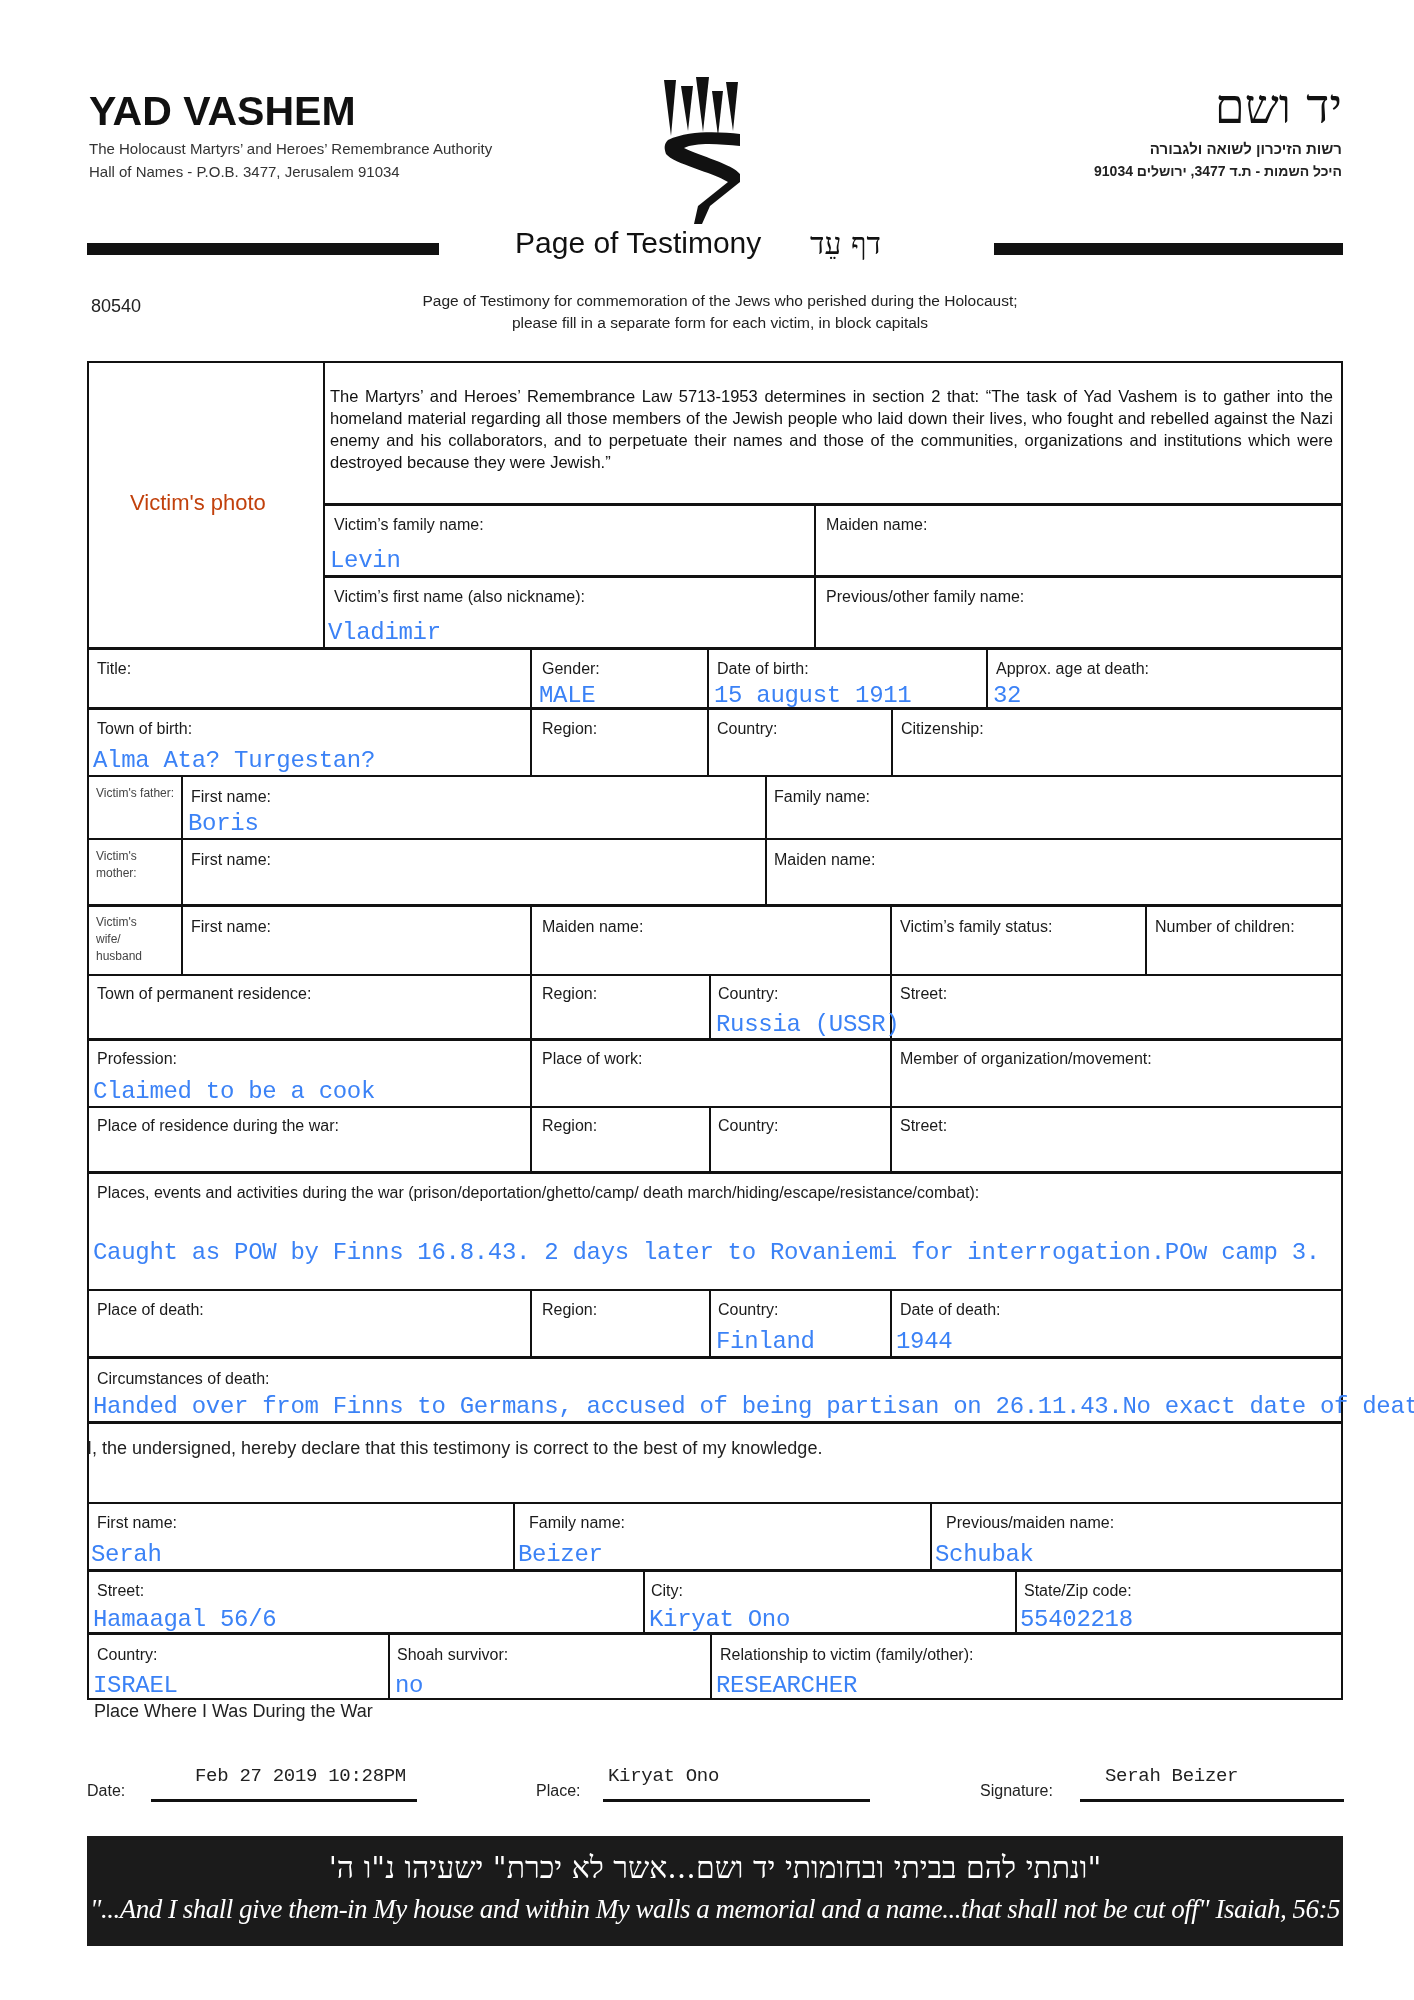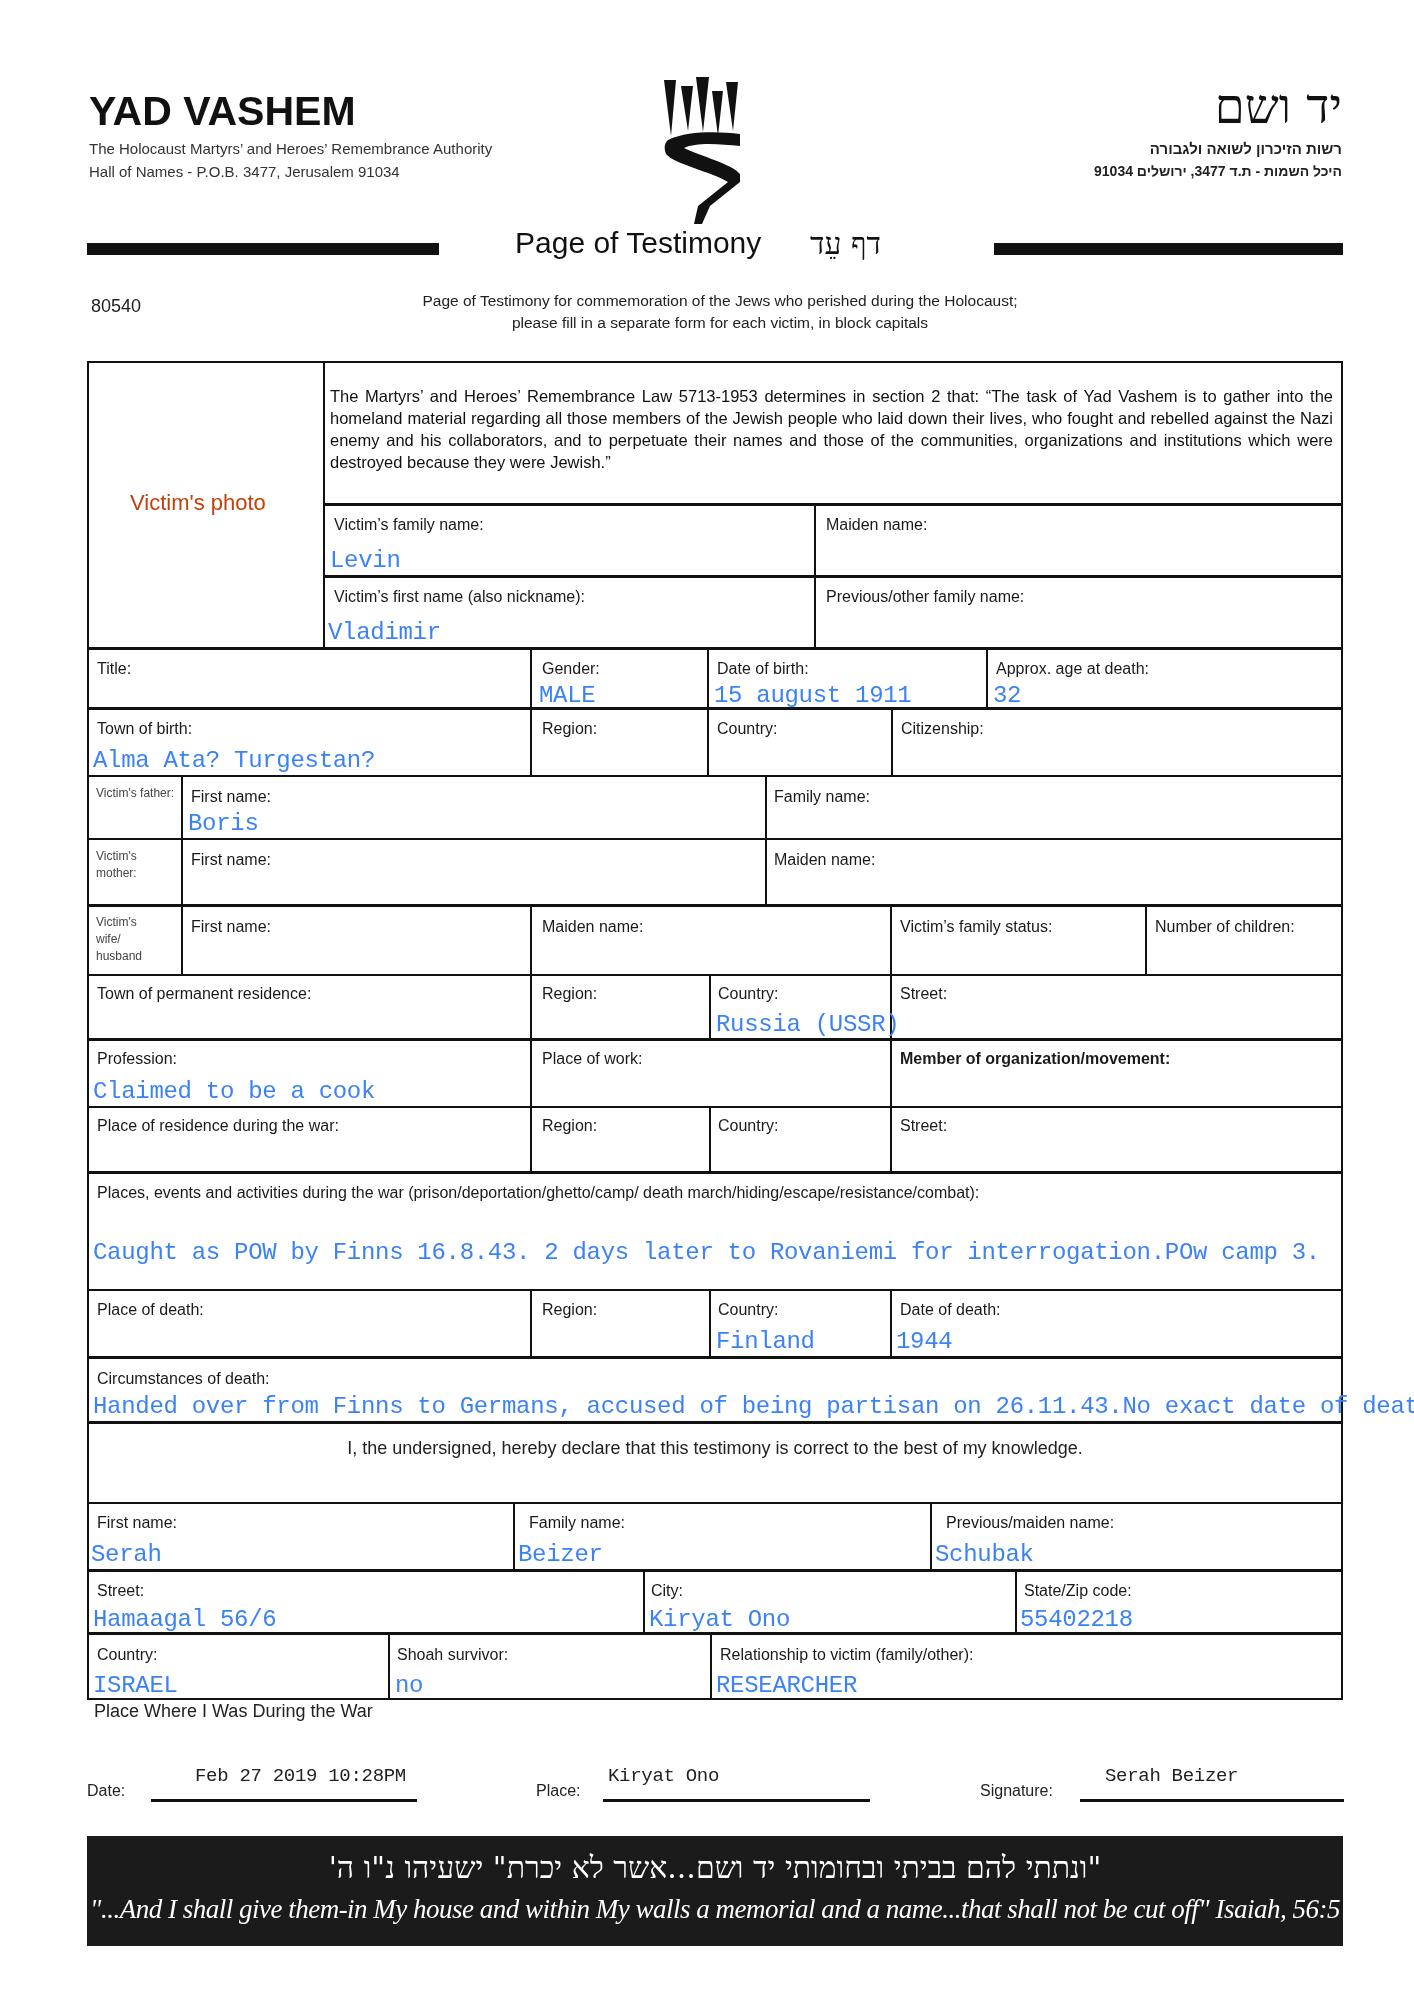--- a/index.html
+++ b/index.html
@@ -24,21 +24,21 @@
   .form { left: 87px; top: 361px; width: 1256px; height: 1339px; border: 2.5px solid #111; box-sizing: border-box; }
   .hline { position: absolute; background: #111; }
   .vline { position: absolute; background: #111; }
   .lbl { position: absolute; font-size: 16px; color: #1a1a1a; white-space: nowrap; }
   .val { position: absolute; font-size: 24px; color: #3b82f6; white-space: nowrap; font-family: Liberation Mono, monospace; font-stretch: condensed; letter-spacing: -0.3px; }
   .small-lbl { position: absolute; font-size: 12px; color: #444; line-height: 17px; }
 
   .intro { left: 330px; top: 385px; width: 1003px; font-size: 16.5px; line-height: 22px; text-align: justify; color:#111; }
   .photo-label { left: 130px; top: 490px; font-size: 22px; color:#c2410c; }
 
-  .declaration { left: 87px; width: 1256px; text-align: center; font-size: 18px; color:#222; line-height: 25px; top: 1436px; }
+  .declaration { left: 87px; width: 1256px; font-size: 18px; color:#222; line-height: 25px; top: 1436px; }
 
   .war-place { left: 94px; top: 1701px; font-size: 18px; color:#222; }
 
   .sig-label { position: absolute; font-size: 16px; color:#222; }
   .sig-line { position: absolute; height: 2.5px; background: #111; }
   .sig-val { position: absolute; font-size: 19px; color:#222; font-family:Liberation Mono, monospace; letter-spacing:-0.3px; }
 
   .footer { left: 87px; top: 1836px; width: 1256px; height: 110px; background: #1b1b1b; color: #fff; text-align: center; }
   .footer-he { position:absolute; left:0; right:0; top: 14px; font-size: 30px; direction: rtl; font-family:"DejaVu Serif", serif; }
   .footer-en { position:absolute; left:0; right:0; top: 58px; font-size: 27px; font-style: italic; font-family:"Liberation Serif", serif; letter-spacing:-0.5px; }
@@ -172,21 +172,21 @@
 
 <div class="lbl" style="left:97px; top:985px;">Town of permanent residence:</div>
 <div class="lbl" style="left:542px; top:985px;">Region:</div>
 <div class="lbl" style="left:718px; top:985px;">Country:</div>
 <div class="val" style="left:716px; top:1011px;">Russia (USSR)</div>
 <div class="lbl" style="left:900px; top:985px;">Street:</div>
 
 <div class="lbl" style="left:97px; top:1050px;">Profession:</div>
 <div class="val" style="left:93px; top:1078px;">Claimed to be a cook</div>
 <div class="lbl" style="left:542px; top:1050px;">Place of work:</div>
-<div class="lbl" style="left:900px; top:1050px;font-weight:bold;">Member of organization/movement:</div>
+<div class="lbl" style="left:900px; top:1050px;">Member of organization/movement:</div>
 
 <div class="lbl" style="left:97px; top:1117px;">Place of residence during the war:</div>
 <div class="lbl" style="left:542px; top:1117px;">Region:</div>
 <div class="lbl" style="left:718px; top:1117px;">Country:</div>
 <div class="lbl" style="left:900px; top:1117px;">Street:</div>
 
 <div class="lbl" style="left:97px; top:1184px;">Places, events and activities during the war (prison/deportation/ghetto/camp/ death march/hiding/escape/resistance/combat):</div>
 <div class="val" style="left:93px; top:1239px;">Caught as POW by Finns 16.8.43. 2 days later to Rovaniemi for interrogation.POw camp 3.</div>
 
 <div class="lbl" style="left:97px; top:1301px;">Place of death:</div>

